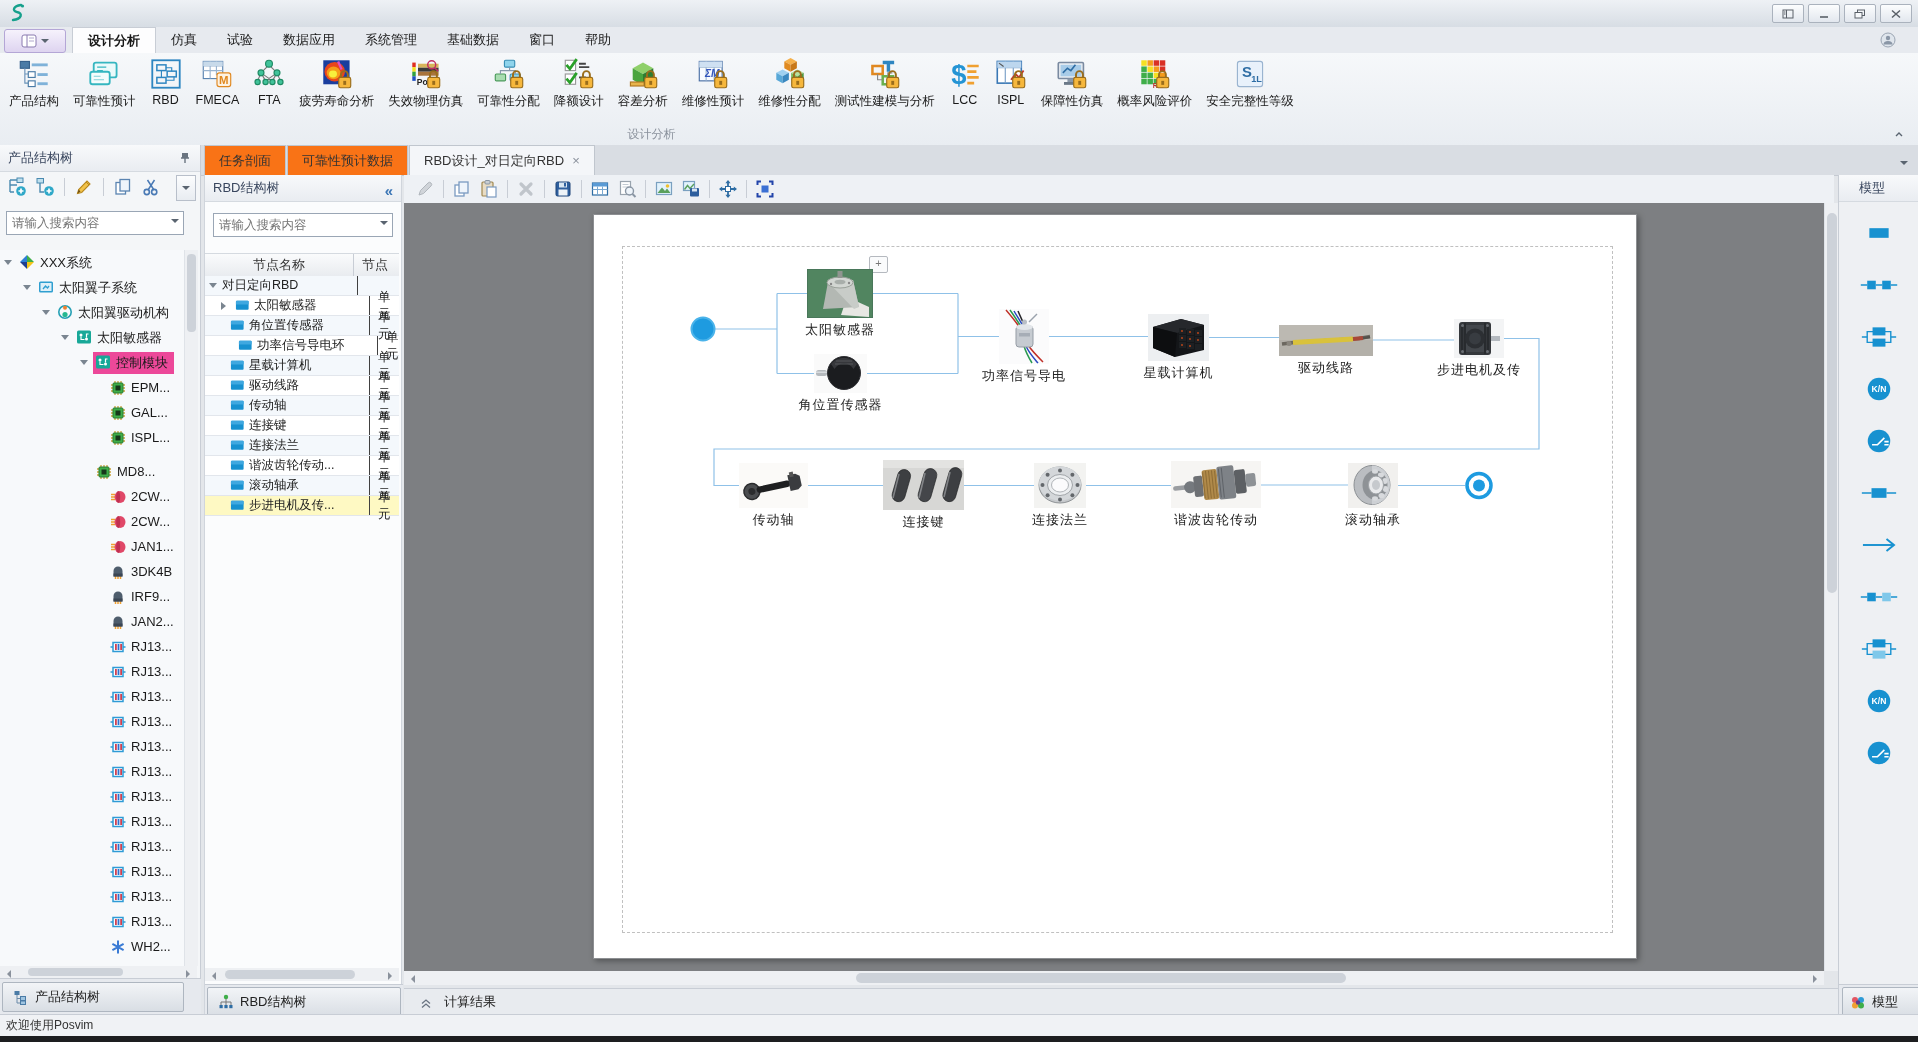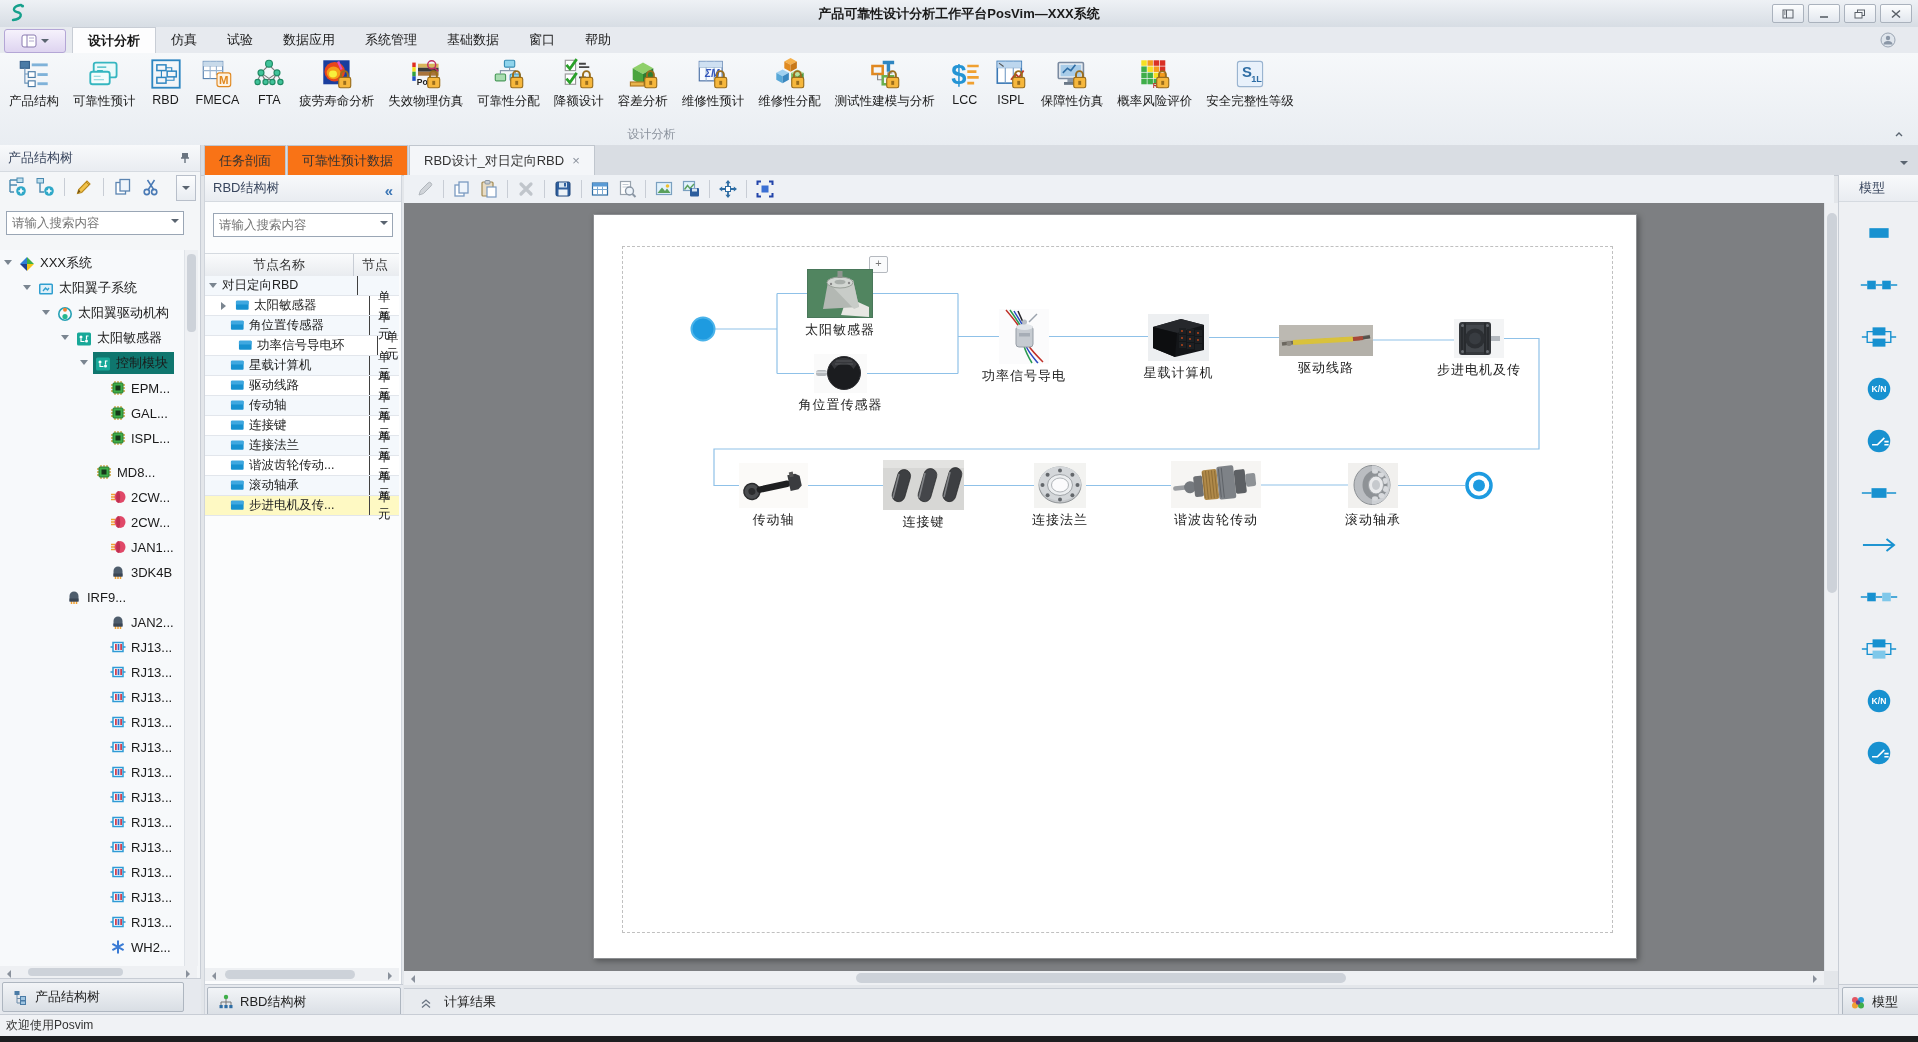--- a/index.html
+++ b/index.html
@@ -49,22 +49,22 @@
   #lp-toolbar{position:absolute;left:0;top:27px;width:100%;height:30px;display:flex;align-items:center;padding-left:6px;gap:6px;}
   .tbtn{width:22px;height:22px;display:flex;align-items:center;justify-content:center;}
   .vsep{width:1px;height:18px;background:#c8cdd5;margin:0 2px;}
   #lp-drop{position:absolute;right:4px;top:30px;width:18px;height:24px;border:1px solid #b8bfca;background:linear-gradient(#fcfdfe,#e8ecf1);display:flex;align-items:center;justify-content:center;}
   #lp-search{left:6px;top:66px;width:176px;}
   #tree{position:absolute;left:0;top:105px;width:184px;height:716px;overflow:hidden;background:#f7f9fb;}
   .tree-row{height:25px;display:flex;align-items:center;white-space:nowrap;}
   .exp-down{width:0;height:0;border:4px solid transparent;border-top:5px solid #7a8590;margin-right:5px;margin-top:4px;flex:none;}
   .exp-right{width:0;height:0;border:4px solid transparent;border-left:5px solid #7a8590;margin-right:5px;flex:none;}
   .exp-none{width:9px;flex:none;}
-  .tree-row .hl{display:flex;align-items:flex-end;gap:5px;padding:2px 6px 2px 2px;}
-  .tree-row .hl.sel{background:#0f766e;}
+  .tree-row .hl{display:flex;align-items:flex-start;gap:5px;padding:2px 6px 2px 2px;}
+  .tree-row .hl.sel{background:#ec4899;}
   .tlabel{color:#1a1a1a;}
   #lp-vscroll{position:absolute;left:184px;top:105px;width:13px;height:716px;background:#eef0f3;border-left:1px solid #dfe3e8;}
   #lp-vscroll .thumb{position:absolute;left:2px;top:4px;width:9px;height:78px;background:#cdd2d9;border-radius:4px;}
   #lp-hscroll{position:absolute;left:0;top:821px;width:197px;height:12px;background:#eef0f3;}
   #lp-hscroll .thumb{position:absolute;left:28px;top:2px;width:95px;height:8px;background:#cdd2d9;border-radius:4px;}
   #lp-bottom{position:absolute;left:0;top:833px;width:197px;height:36px;background:#e6e9ee;border-top:1px solid #c8cdd5;padding:3px 2px;}
   .dock-tab{height:28px;background:linear-gradient(#f2f4f7,#d9dee4);border:1px solid #aeb6c0;border-radius:2px;display:flex;align-items:center;gap:6px;padding:0 10px;color:#222;}
   
   #mid-panel{position:absolute;left:204px;top:175px;width:196px;height:839px;background:#fbfcfd;border:1px solid #d0d5dc;border-top:none;}
   #mp-collapse{position:absolute;right:8px;top:3px;color:#3a75b5;font-weight:bold;font-size:15px;}
@@ -108,21 +108,20 @@
   #bottomstrip{position:absolute;left:0;top:1036px;width:1918px;height:6px;background:#1d1e20;}
 </style>
 </head>
 <body>
 
 <div id="titlebar">
   <span class="logo icn" id="logo-slot"><svg viewBox="0 0 20 20" width="100%" height="100%" preserveAspectRatio="xMidYMid meet">
         <path d="M13 2 C5 3 4 8 9 9 C15 10 14 16 5 17" fill="none" stroke="#16a08c" stroke-width="2.4" stroke-linecap="round"></path>
         <circle cx="14.5" cy="3" r="1.6" fill="#16a08c"></circle>
       </svg></span>
-  <div id="win-title">产品可靠性设计分析工作平台PosVim—XXX系统</div>
   <div id="winbtns">
       <div class="winbtn">
         <span class="icn " style="width: 12px; height: 10px;"><svg viewBox="0 0 12 10" width="100%" height="100%" preserveAspectRatio="xMidYMid meet">
             <rect x="1" y="1" width="10" height="8" fill="none" stroke="#5a6068"></rect>
             <path d="M4.5 1 v8" stroke="#5a6068"></path>
             <path d="M2 3 h1.5 M2 5 h1.5" stroke="#5a6068"></path>
           </svg></span>
       </div>
       <div class="winbtn">
         <span class="icn " style="width: 12px; height: 10px;"><svg viewBox="0 0 12 10" width="100%" height="100%" preserveAspectRatio="xMidYMid meet">
@@ -621,21 +620,21 @@
         <span class="exp-none"></span>
         <span class="hl">
           <span class="icn i16"><svg viewBox="0 0 16 16" width="100%" height="100%" preserveAspectRatio="xMidYMid meet">
               <path d="M5.5 12 v3 M8 12 v3 M10.5 12 v3" stroke="#f0a030" stroke-width="1.5"></path>
               <path d="M3.5 12.5 V7 a4.5 4.5 0 0 1 9 0 v5.5 Z" fill="#4e5d6c"></path>
               <rect x="3.5" y="9.5" width="9" height="3" fill="#3a4654"></rect>
             </svg></span>
           <span class="tlabel">3DK4B</span>
         </span>
       </div>
-      <div class="tree-row" style="padding-left: 55px;">
+      <div class="tree-row" style="padding-left: 99px;">
         <span class="exp-none"></span>
         <span class="hl">
           <span class="icn i16"><svg viewBox="0 0 16 16" width="100%" height="100%" preserveAspectRatio="xMidYMid meet">
               <path d="M5.5 12 v3 M8 12 v3 M10.5 12 v3" stroke="#f0a030" stroke-width="1.5"></path>
               <path d="M3.5 12.5 V7 a4.5 4.5 0 0 1 9 0 v5.5 Z" fill="#4e5d6c"></path>
               <rect x="3.5" y="9.5" width="9" height="3" fill="#3a4654"></rect>
             </svg></span>
           <span class="tlabel">IRF9...</span>
         </span>
       </div>

